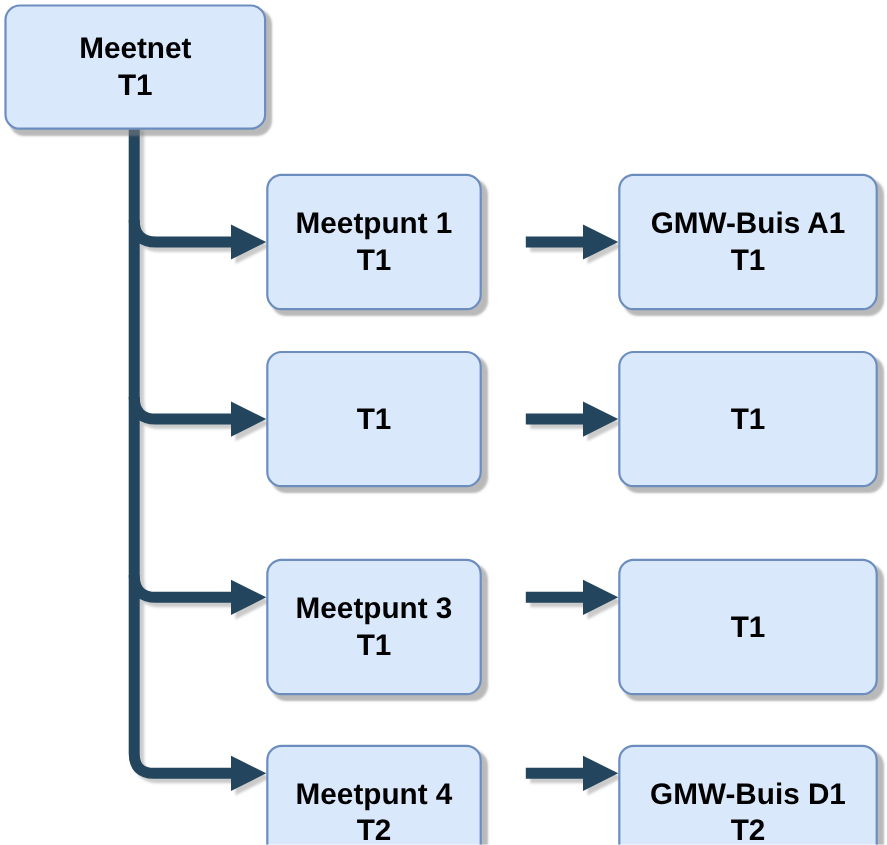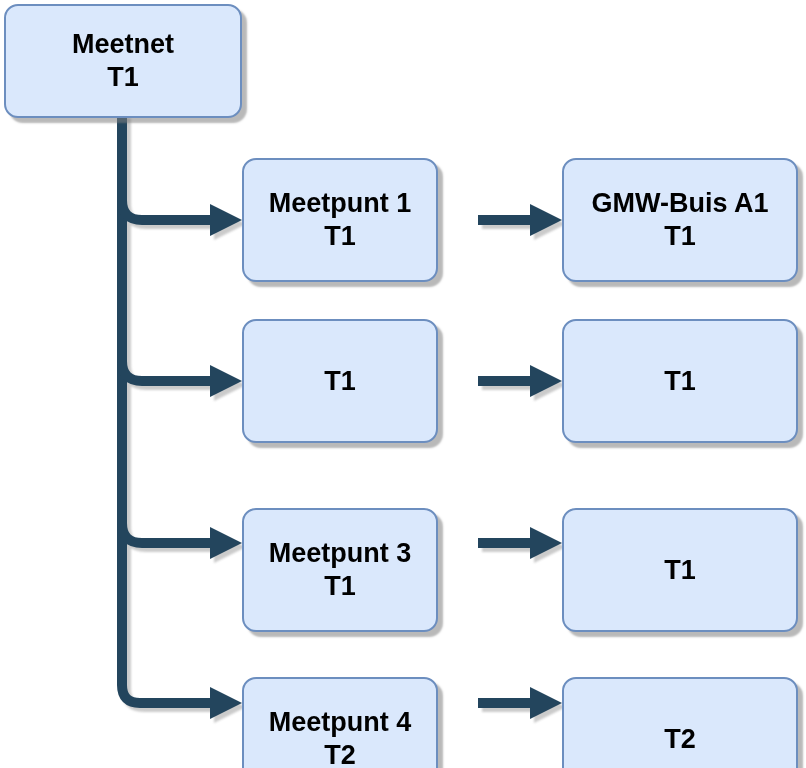--- a/index.html
+++ b/index.html
@@ -104,16 +104,17 @@
   </div>
   <div class="node gmw r2">
     <div>T1</div>
   </div>
 
   <div class="node mp r3">
     <div>Meetpunt 4</div>
     <div>T2</div>
   </div>
   <div class="node gmw r3">
+    <div>GMW-Buis D1</div>
     <div>T2</div>
   </div>
 
 </div>
 
 </body></html>

